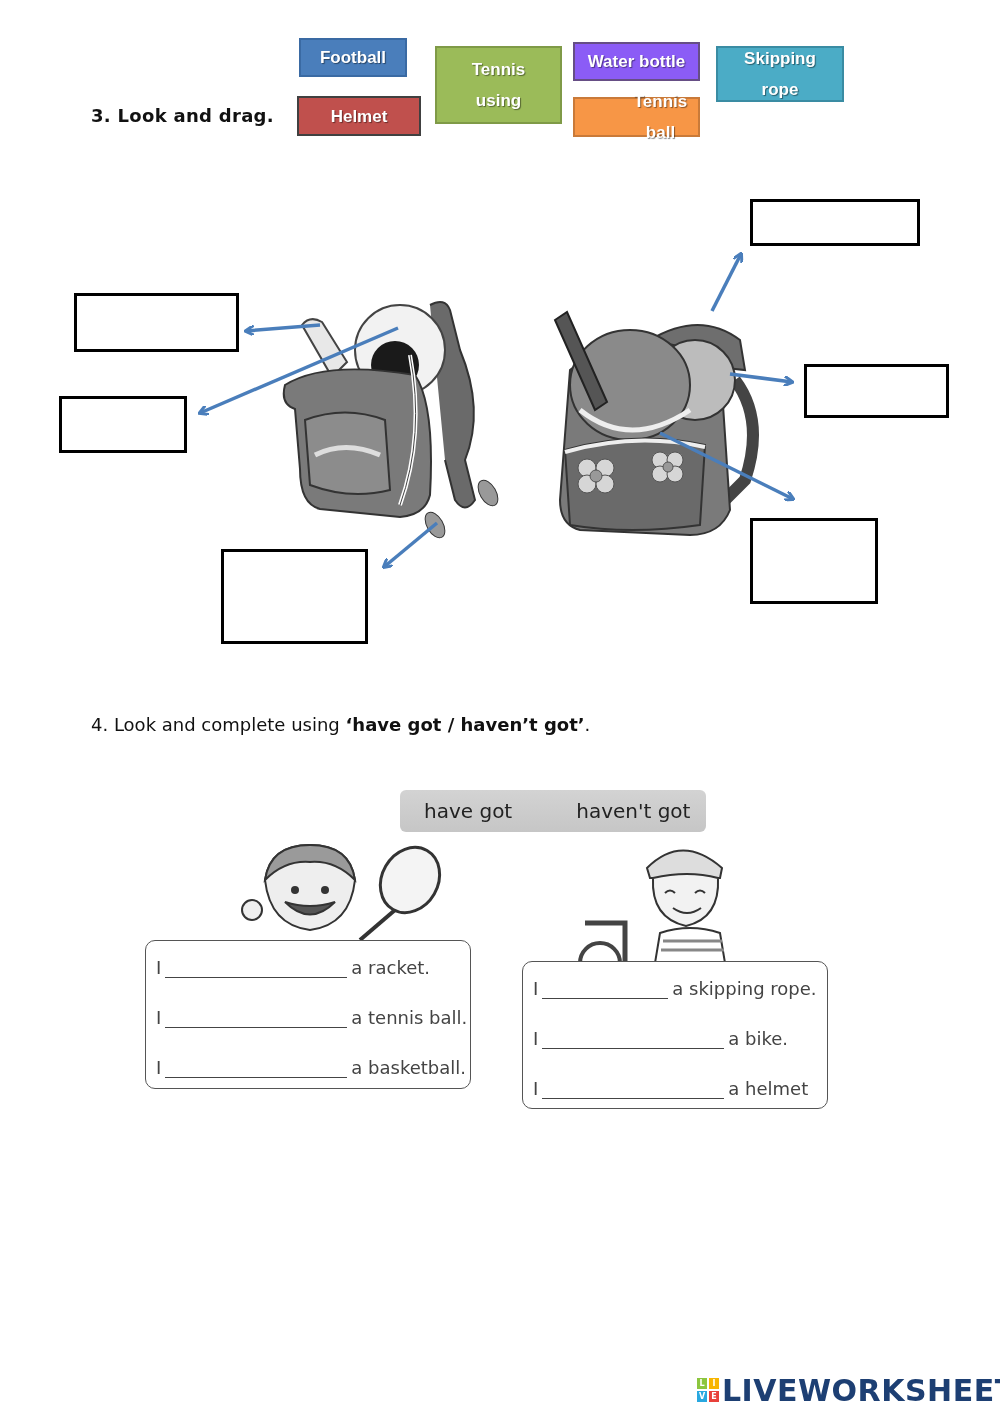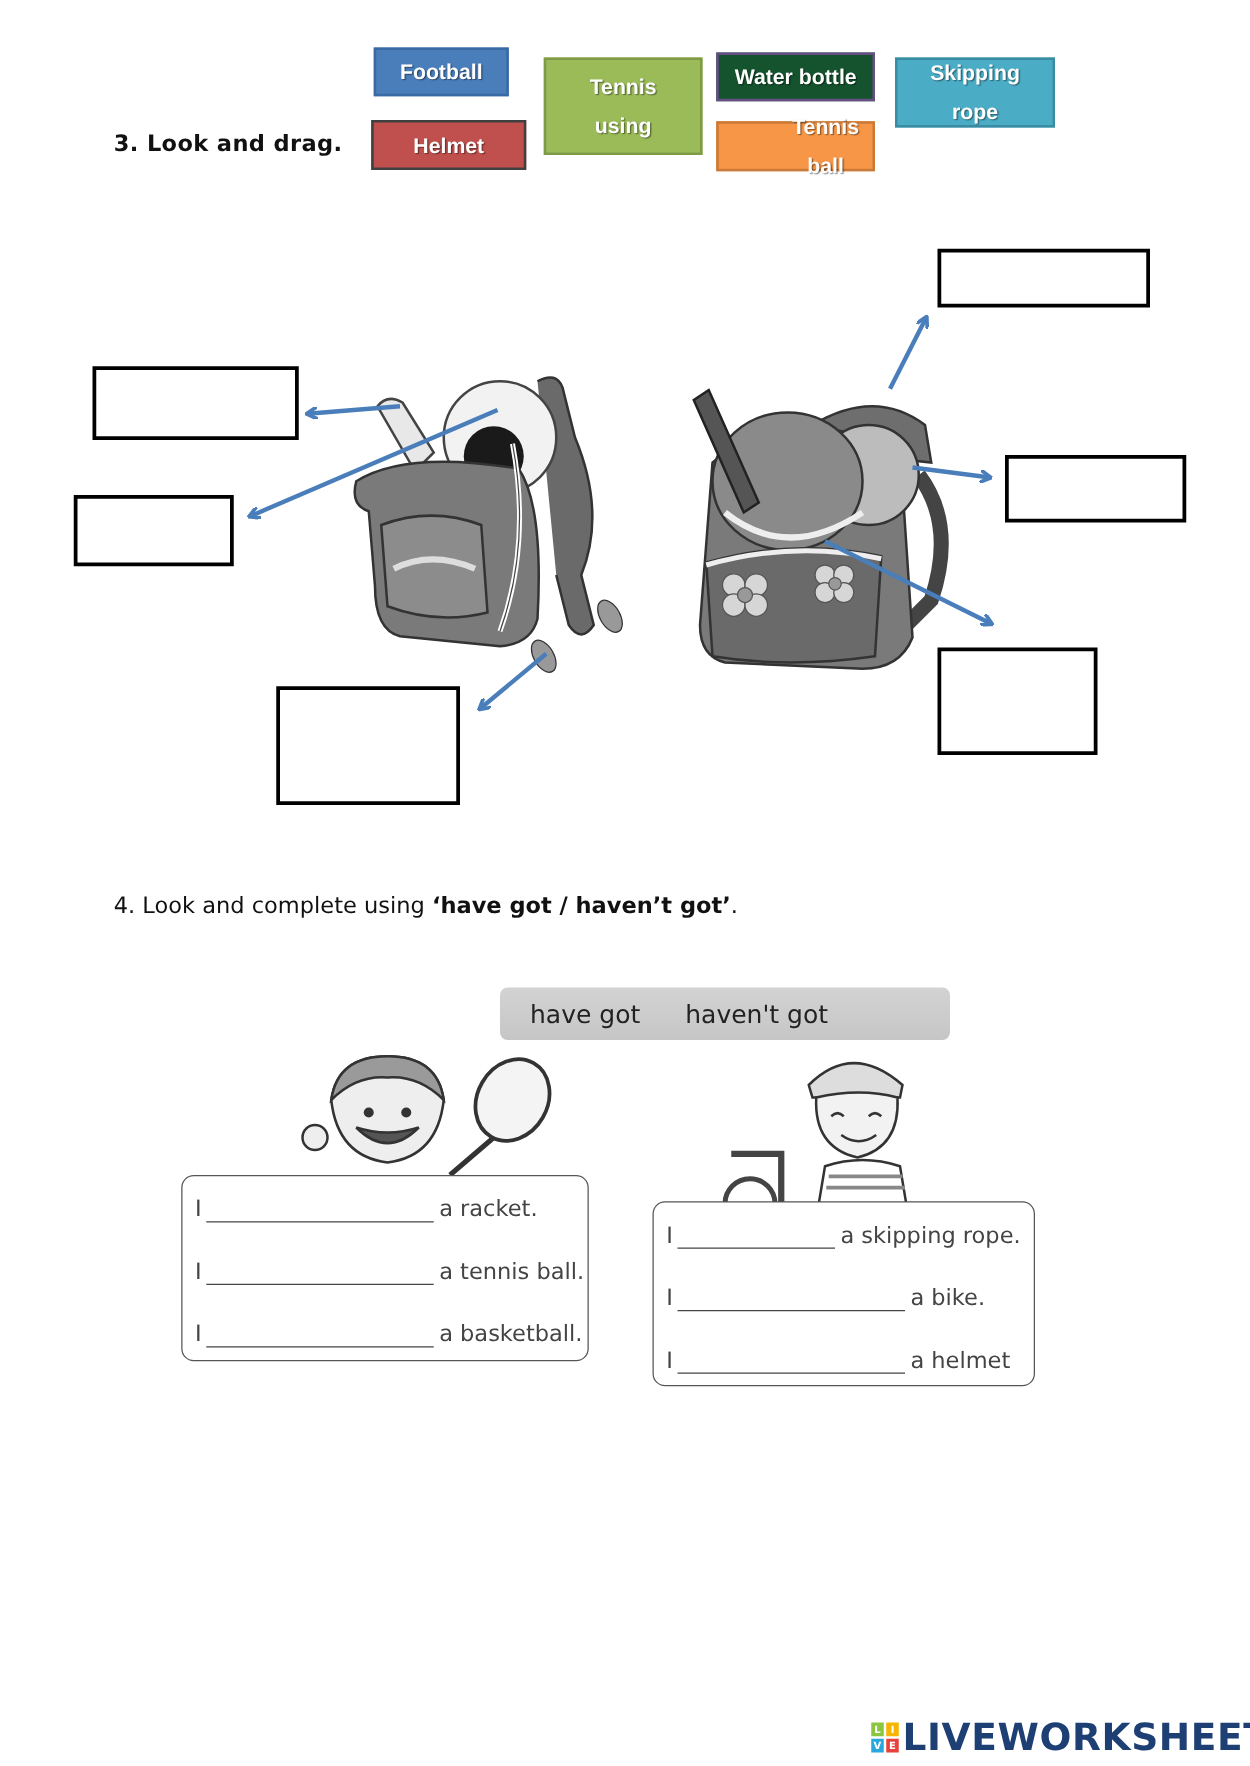--- a/index.html
+++ b/index.html
@@ -24,21 +24,21 @@
 <div class="chip" style="left:299px; top:38px; width:108px; height:39px; background:#4a7ebb; border:2px solid #3a6aa3;">
     <span>Football</span>
   </div>
 <div class="chip" style="left:297px; top:96px; width:124px; height:40px; background:#c0504d; border:2px solid #404040;">
     <span>Helmet</span>
   </div>
 <div class="chip" style="left:435px; top:46px; width:127px; height:78px; background:#9bbb59; border:2px solid #7f9a47; flex-direction:column;">
   <span>Tennis</span>
   <span>using</span>
 </div>
-<div class="chip" style="left:573px; top:42px; width:127px; height:39px; background:#14532d; border:2px solid #664e85;">
+<div class="chip" style="left:573px; top:42px; width:127px; height:39px; background:#8b5cf6; border:2px solid #664e85;">
     <span>Water bottle</span>
   </div>
 <div class="chip" style="left:573px; top:97px; width:127px; height:40px; background:#f79646; border:2px solid #c97a39;padding-left:48px;">
     <span>Tennis ball</span>
   </div>
 <div class="chip" style="left:716px; top:46px; width:128px; height:56px; background:#4bacc6; border:2px solid #3a8ca3; flex-direction:column;">
   <span>Skipping</span>
   <span>rope</span>
 </div>
 
@@ -115,23 +115,23 @@
 <div class="dropbox" style="left:59px; top:396px; width:128px; height:57px;"></div>
 <div class="dropbox" style="left:221px; top:549px; width:147px; height:95px;"></div>
 <div class="dropbox" style="left:750px; top:199px; width:170px; height:47px;"></div>
 <div class="dropbox" style="left:804px; top:364px; width:145px; height:54px;"></div>
 <div class="dropbox" style="left:750px; top:518px; width:128px; height:86px;"></div>
 
 <div class="abs heading2" style="left:91px; top:714px;">
   <span>4.  Look and complete using </span><b>‘have got / haven’t got’</b><span>.</span>
 </div>
 
-<div class="wordbar" style="left:400px; top:790px; width:360px; height:42px;">
+<div class="wordbar" style="left:400px; top:790px; width:306px; height:42px;">
   <span style="margin-left:24px;">have got</span>
-  <span style="margin-left:36px;">haven't got</span>
+  <span style="margin-left:64px;">haven't got</span>
 </div>
 
 <svg class="abs" style="left:210px; top:840px;" width="240" height="105" viewBox="0 0 240 105">
   <path d="M55 40 q5 -35 45 -35 q40 0 45 35 q-5 45 -45 50 q-40 -5 -45 -50 z" fill="#eee" stroke="#333" stroke-width="2"></path>
   <path d="M55 40 q5 -35 45 -35 q40 0 45 35 q-20 -20 -45 -18 q-25 -2 -45 18 z" fill="#9a9a9a" stroke="#333" stroke-width="2"></path>
   <circle cx="85" cy="50" r="4" fill="#333"></circle>
     <circle cx="115" cy="50" r="4" fill="#333"></circle>
   <path d="M75 62 q25 25 50 0 q-25 8 -50 0 z" fill="#555" stroke="#333" stroke-width="2"></path>
   <circle cx="42" cy="70" r="10" fill="#eee" stroke="#333" stroke-width="2"></circle>
   <ellipse cx="200" cy="40" rx="28" ry="34" fill="#f4f4f4" stroke="#333" stroke-width="3" transform="rotate(30 200 40)"></ellipse>

